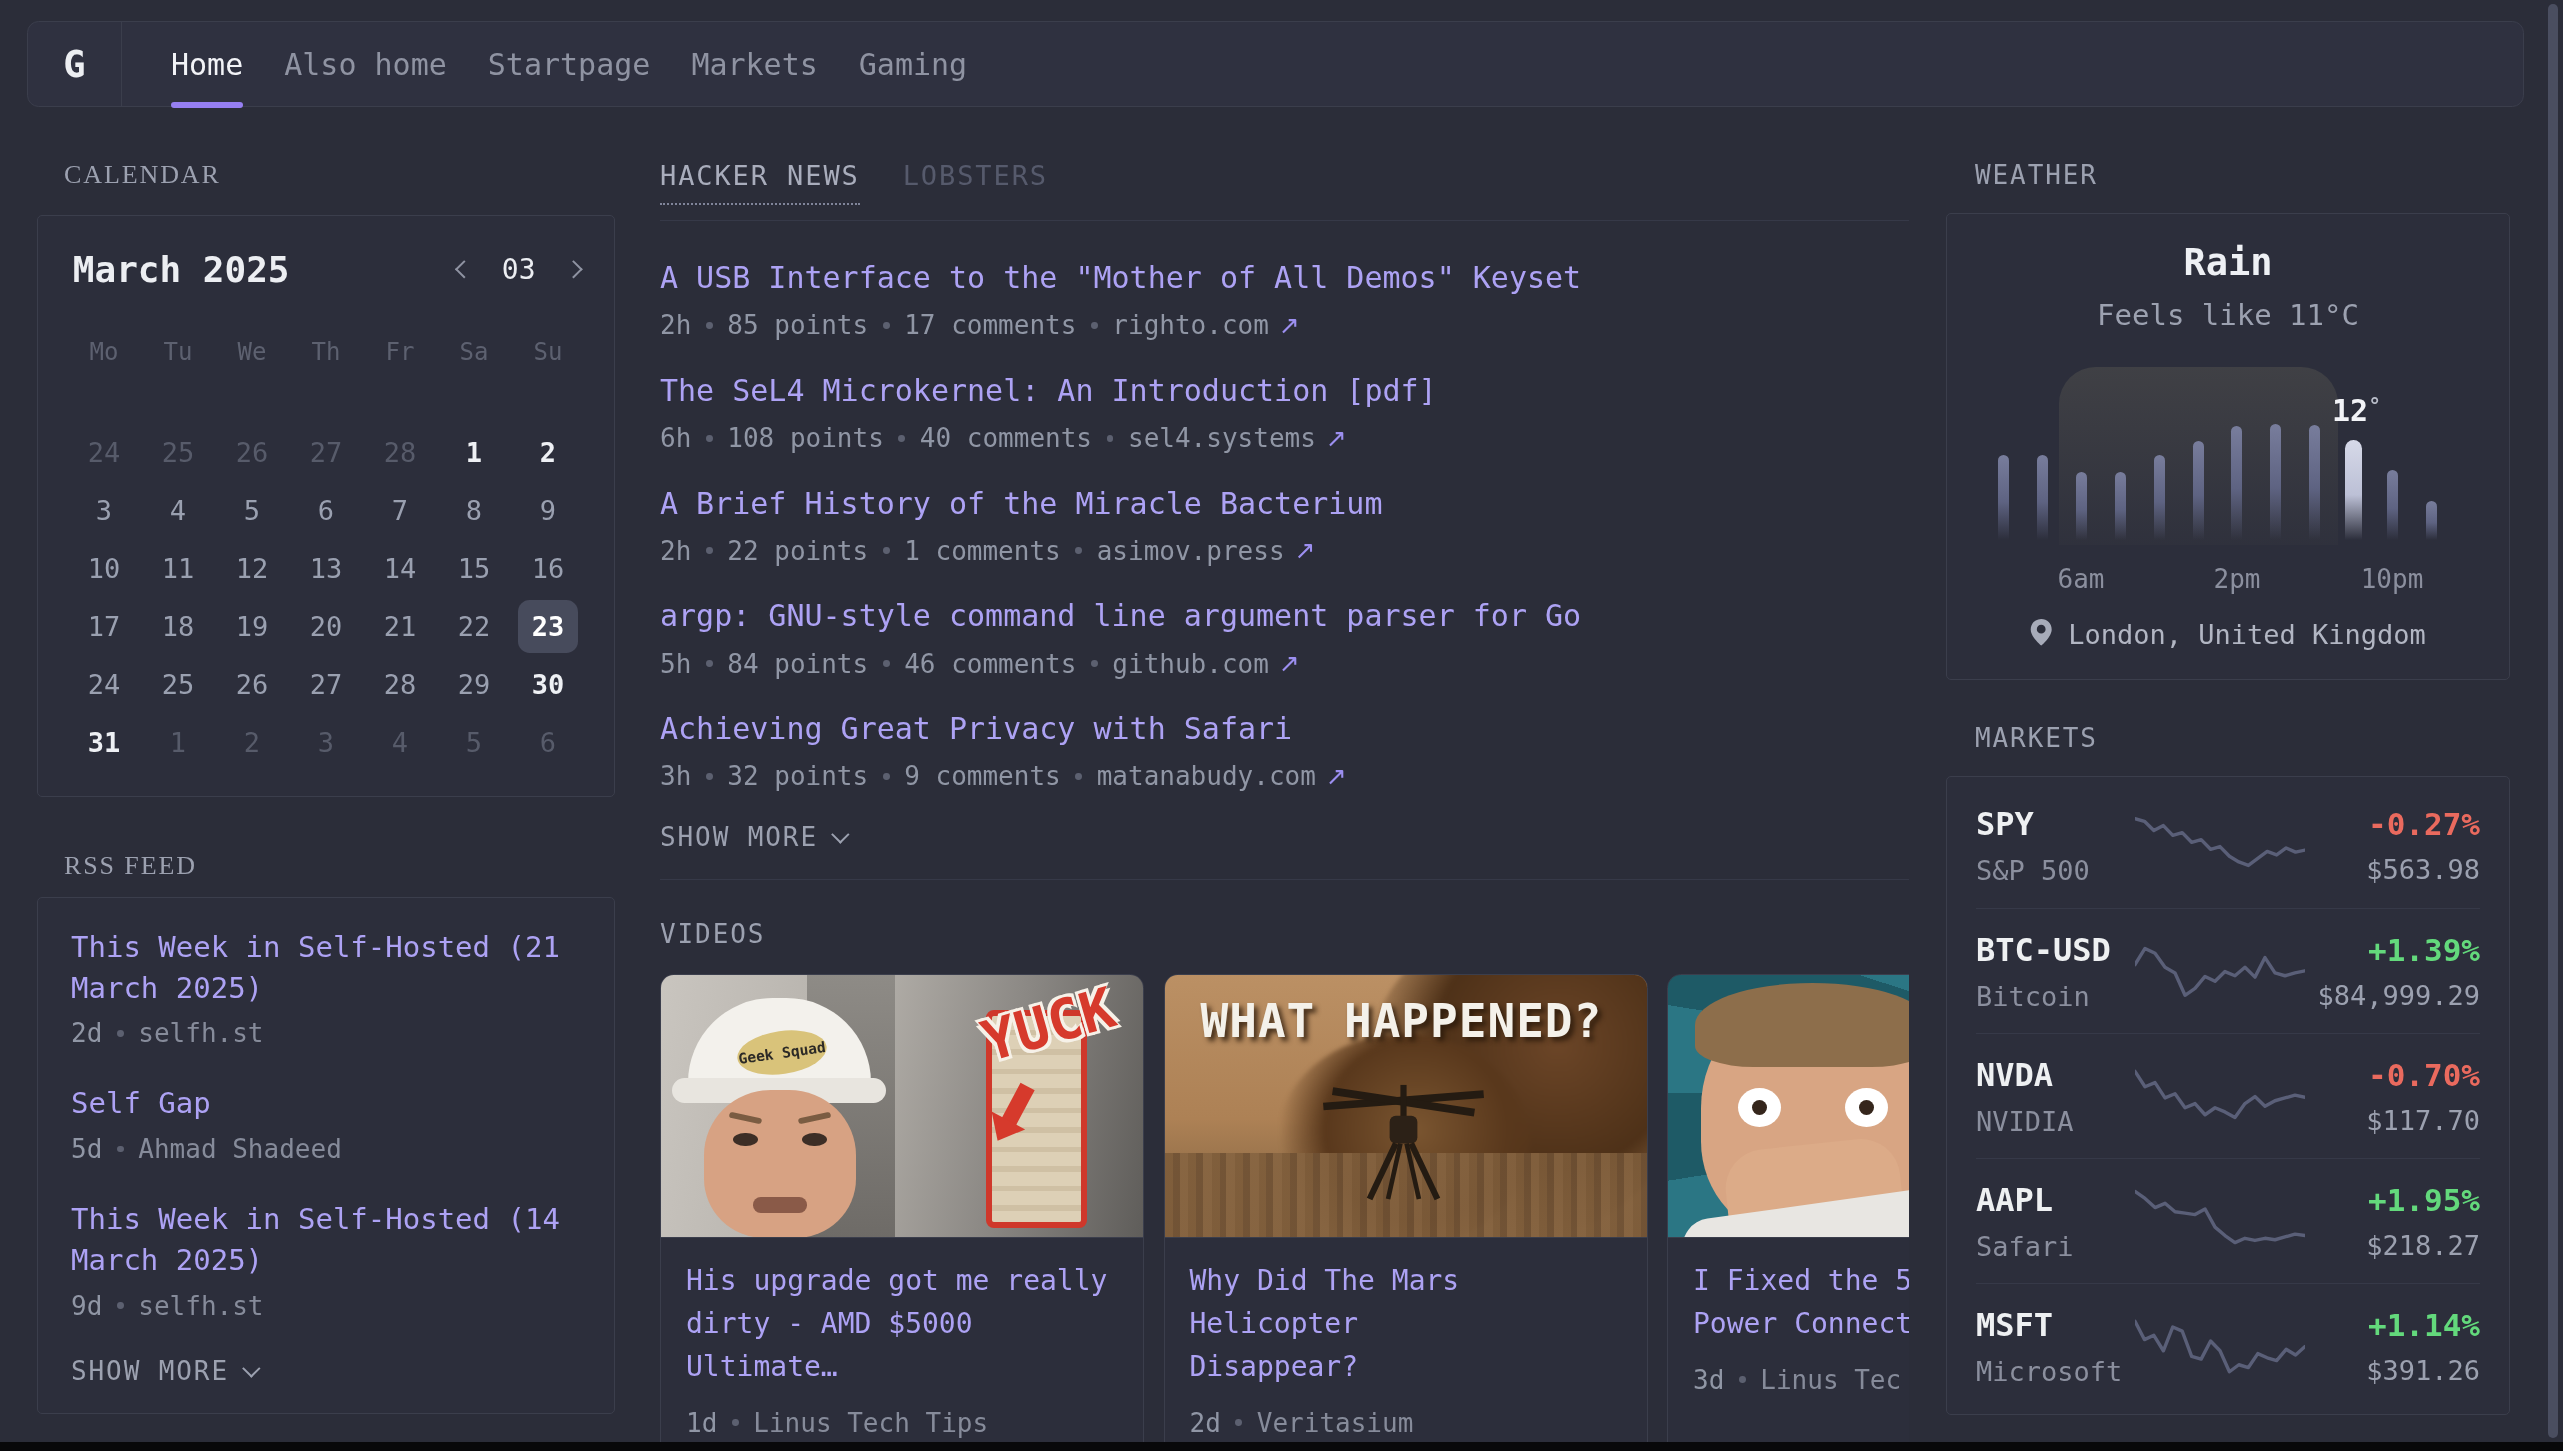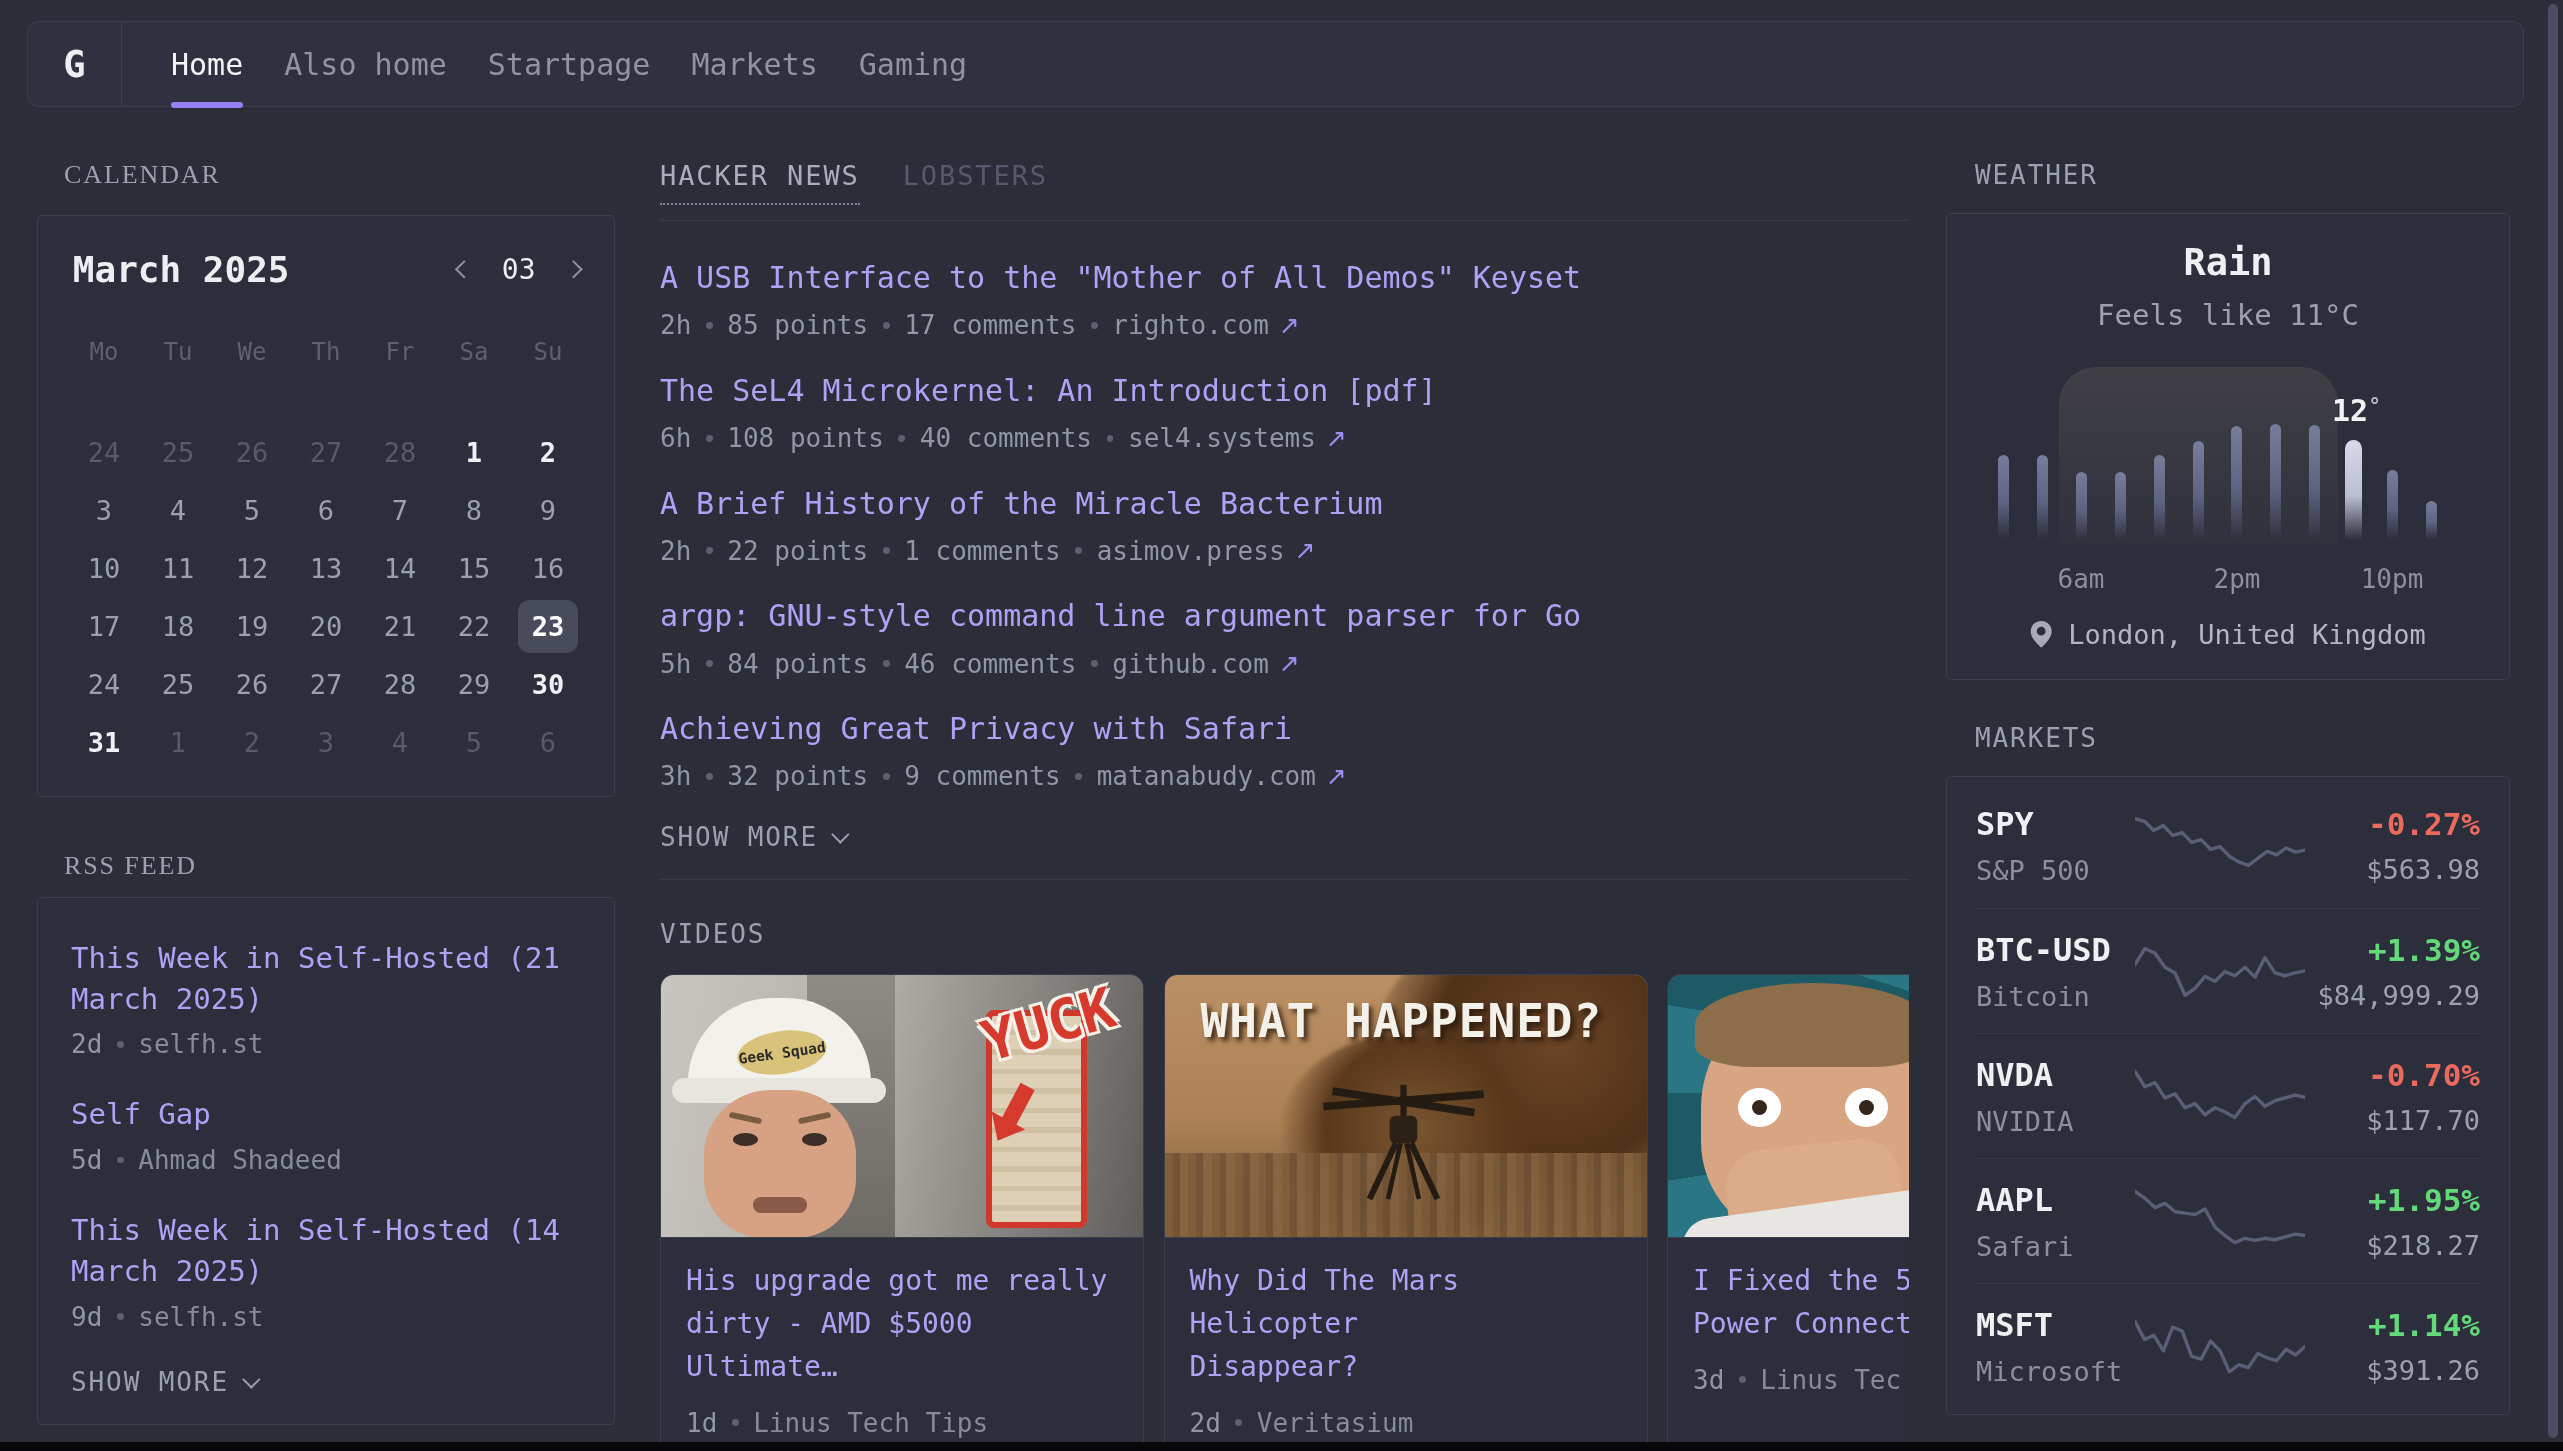--- a/index.html
+++ b/index.html
@@ -43,21 +43,21 @@
   .cal-wd{text-align:center;font-size:24px;color:#5d6170;height:47px;line-height:39px;}
   .cal-cell{height:58px;display:flex;align-items:center;justify-content:center;font-size:27px;color:#9aa0b0;}
   .cal-cell span{display:flex;align-items:center;justify-content:center;min-width:60px;height:53px;border-radius:11.7px;}
   .cal-cell.dim{color:#575b6a;}
   .cal-cell.bright{color:#eef0f4;font-weight:bold;}
   .cal-cell.selected{color:#ffffff;font-weight:bold;}
   .cal-cell.selected span{background:#474b5c;}
 
   
   .rss-h{margin-top:54px;}
-  .rss-card{margin-top:15.6px;padding:40px 33px 27px 33px;}
+  .rss-card{margin-top:15.6px;padding:29px 33px 27px 33px;}
   .feed-item{margin-bottom:35px;cursor:pointer;}
   .feed-title{font-size:29px;line-height:41px;color:#ada2f4;}
   .feed-meta{margin-top:9.7px;font-size:26px;color:#9096a5;display:flex;align-items:center;}
   .feed-src{color:#868b9a;}
   .dot{width:6.8px;height:6.8px;border-radius:50%;background:#5c6070;display:inline-block;margin:0 14.6px;flex:none;}
   .show-more{font-size:26px;letter-spacing:1.9px;color:#9ca1b0;display:flex;align-items:center;cursor:pointer;}
 
   
   .hn-tabs{display:flex;gap:43px;align-items:baseline;}
   .hn-tab{font-size:27px;letter-spacing:1.9px;color:#565a6c;cursor:pointer;padding-bottom:11.7px;}
@@ -132,21 +132,21 @@
   .w-daylight{position:absolute;left:83px;top:0;width:279px;bottom:49px;border-radius:37px 37px 0 0;
       background:linear-gradient(rgba(205,196,140,0.12),rgba(205,196,140,0.02));}
   .w-bars{position:absolute;left:0;right:0;top:0;bottom:54px;}
   .w-bar{position:absolute;bottom:0;width:10.7px;border-radius:6.8px 6.8px 0 0;
       background:linear-gradient(#787d9c 0%,#5e6382 55%,rgba(94,99,130,0) 100%);}
   .w-bar.hl{width:16.5px;border-radius:8.8px 8.8px 0 0;
       background:linear-gradient(#d6d9e8 0%,#bcc0d6 55%,rgba(188,192,214,0) 100%);}
   .w-temp{position:absolute;font-size:30px;font-weight:bold;color:#f2f3f7;}
   .w-temp .deg{font-size:21.4px;color:#b9bdc9;vertical-align:top;}
   .w-xlab{position:absolute;bottom:0;font-size:26px;color:#8b8f9e;transform:translateX(-50%);}
-  .w-loc{margin-top:25px;display:flex;align-items:center;justify-content:center;gap:15.6px;font-size:27px;color:#b2b6c3;}
+  .w-loc{margin-top:25px;display:flex;justify-content:center;gap:15.6px;font-size:27px;color:#b2b6c3;}
 
   
   .markets-h{margin-top:43px;}
   .markets-card{margin-top:23.4px;padding:5.8px 29px;}
   .mkt-row{display:flex;align-items:center;height:125px;}
   .mkt-row + .mkt-row{border-top:1.9px solid #363948;}
   .mkt-left{width:185px;}
   .mkt-ticker{font-size:32px;font-weight:bold;color:#eef0f2;cursor:pointer;}
   .mkt-name{font-size:27px;color:#8b8f9e;margin-top:11.7px;}
   .mkt-spark{flex:1;display:flex;justify-content:center;}

